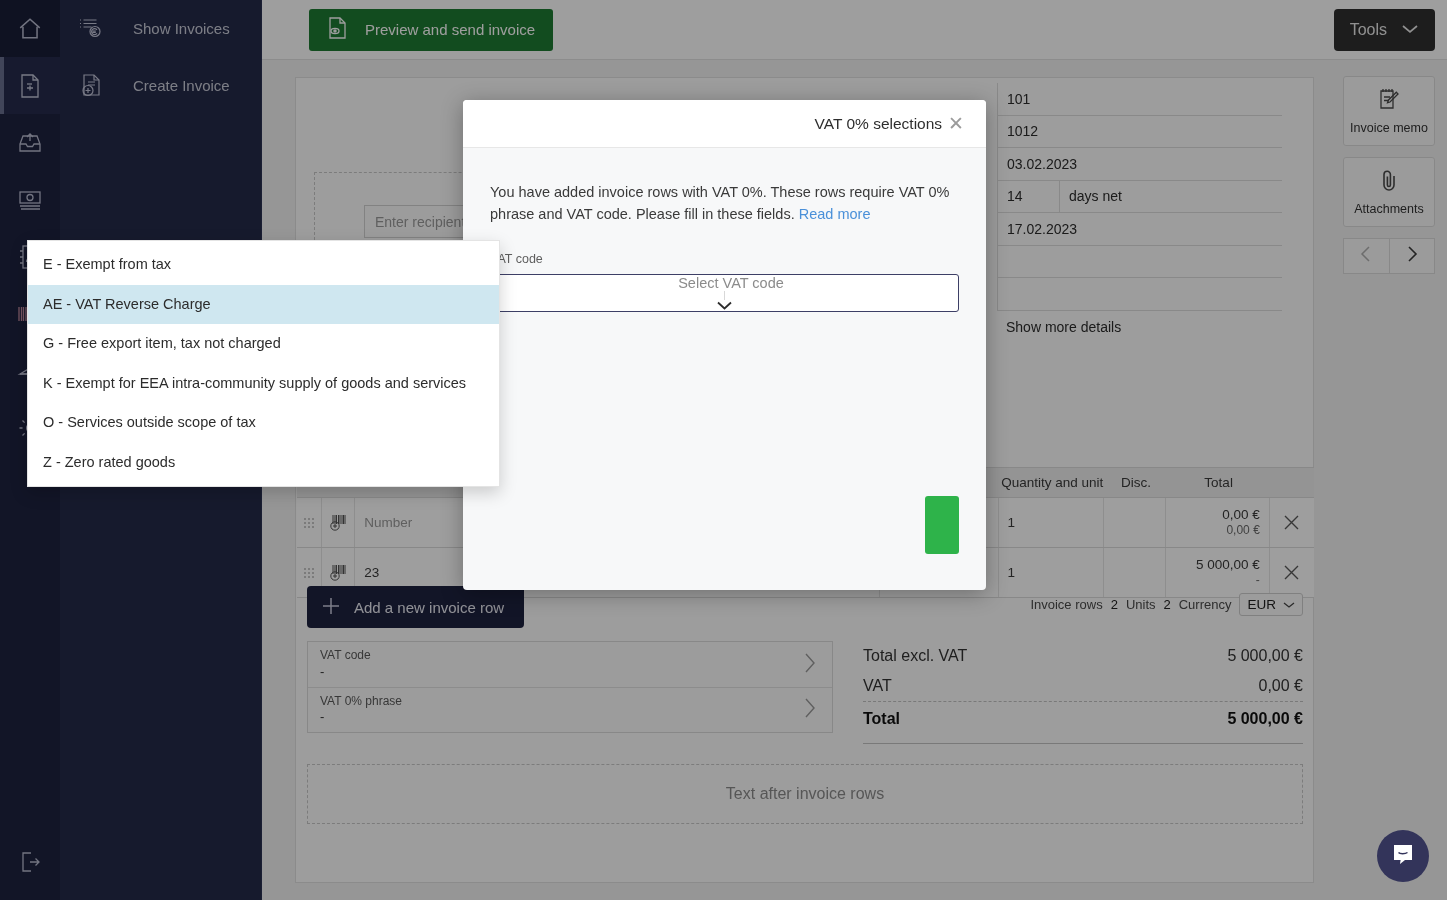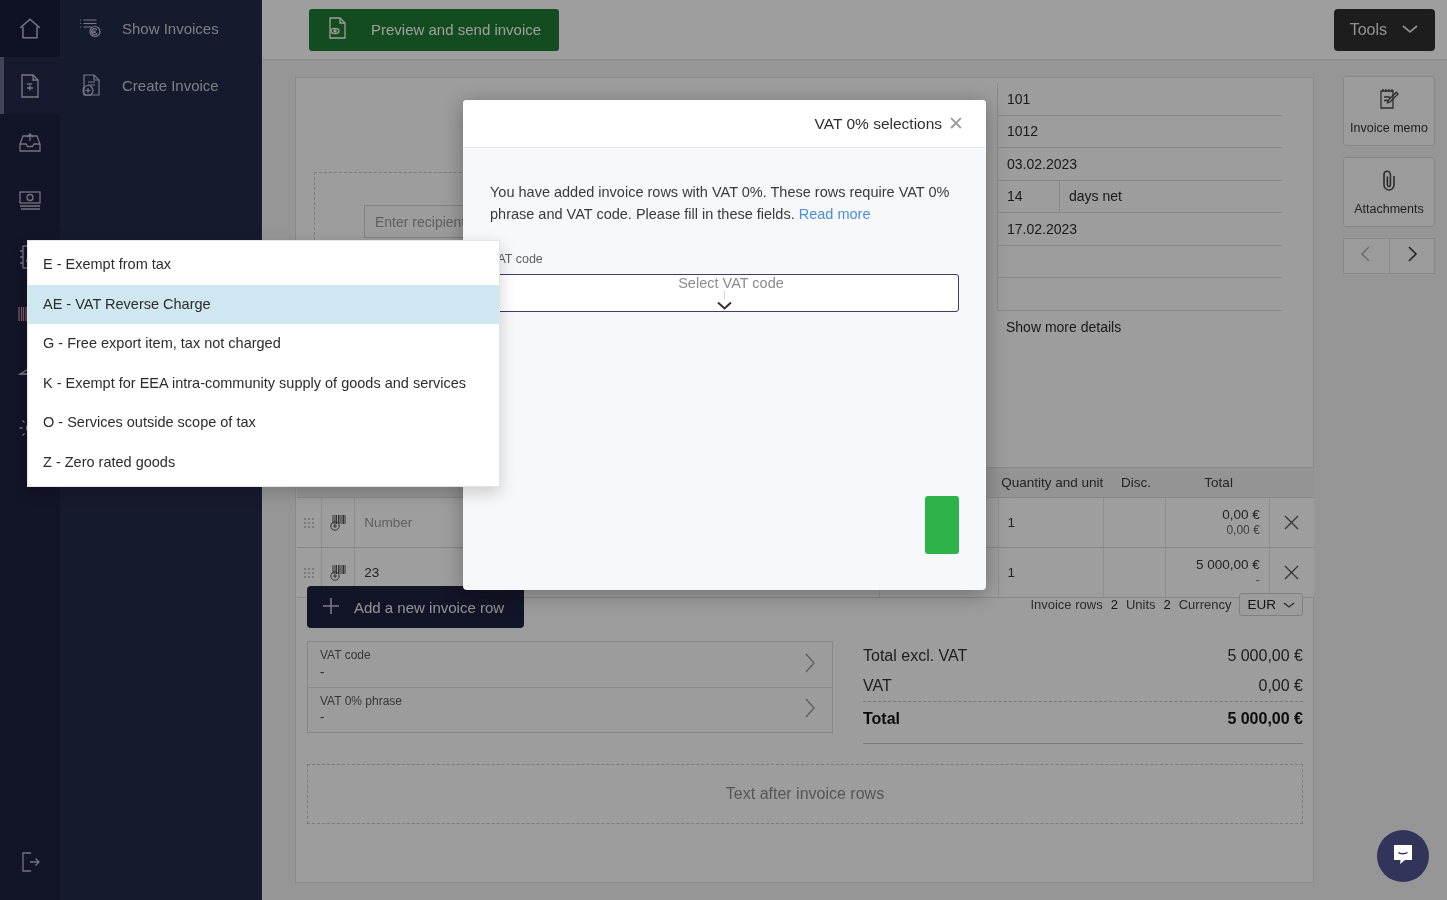--- a/index.html
+++ b/index.html
@@ -34,40 +34,40 @@
   .rail-bottom { margin-bottom: 10px; }
 
   
   .nav-panel {
     position: absolute; left: 60px; top: 0; width: 202px; height: 900px;
     background: #252a4a;
     z-index: 29;
     border-right: 1px solid #2d3255;
   }
   .nav-item {
-    height: 57px; display: flex; align-items: center; gap: 16px;
+    height: 57px; display: flex; align-items: center; gap: 27px;
     padding-left: 16px; color: #c9ccd8; font-size: 15px;
     cursor: pointer;
   }
   .nav-item .nav-ico { width: 30px; display:flex; align-items:center; justify-content:center; }
 
   
   .main {
     position: absolute; left: 262px; top: 0; right: 0; bottom: 0;
     background: #f2f2f2;
   }
   .topbar {
     height: 60px; background: #ffffff; border-bottom: 1px solid #e3e3e3;
     display: flex; align-items: center; padding: 0 14px;
     position: relative;
   }
   .btn-preview {
     background: #1e7b32; color: #ffffff; border: none; border-radius: 3px;
     height: 42px; padding: 0 18px; font-size: 15px;
-    display: flex; align-items: center; gap: 24px; cursor: pointer;
+    display: flex; align-items: center; gap: 18px; cursor: pointer;
     margin-left: 33px;
     justify-content: flex-end;
   }
   .tools-btn {
     position: absolute; right: 12px; top: 9px;
     background: #2f2f2f; color: #e8e8e8; border-radius: 4px;
     height: 42px; padding: 0 16px; display: flex; align-items: center; gap: 14px;
     font-size: 16px; cursor: pointer;
   }
 

